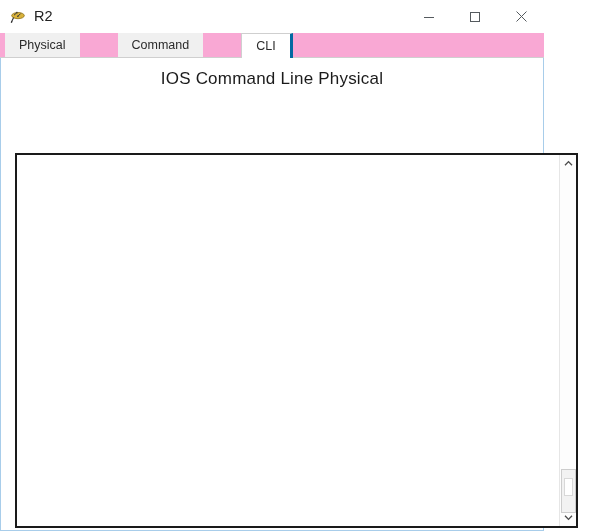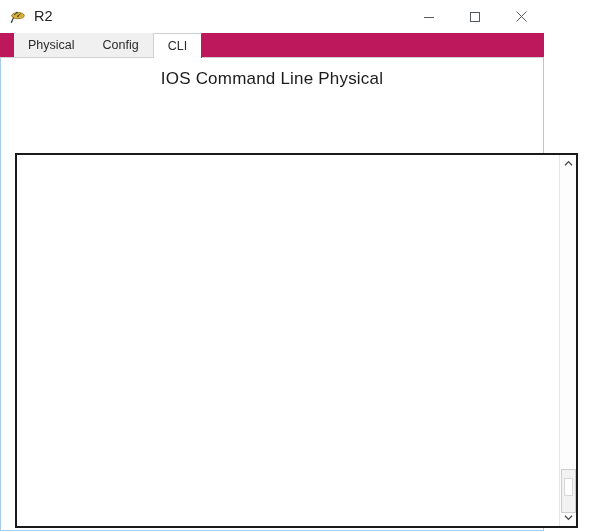--- a/index.html
+++ b/index.html
@@ -65,44 +65,45 @@
     align-items: center;
     justify-content: center;
     color: #555a5e;
   }
   .win-btn svg { display: block; }
 
   
   .tabstrip {
     position: relative;
     height: 25px;
-    background: #be185d;
+    background: #f9a8d4;
     border-bottom: 1px solid #cfcfcf;
     display: flex;
     align-items: flex-end;
-    padding-left: 14px;
-    box-sizing: border-box;
+    padding-left: 5px;
+    box-sizing: border-box;
+    gap: 38px;
   }
   .tab {
     height: 24px;
     padding: 0 14px;
     display: flex;
     align-items: center;
     justify-content: center;
     font-size: 12.5px;
     color: #2b2b2b;
     background: #f0f0f0;
     border: none;
     box-sizing: border-box;
     position: relative;
   }
   .tab.active {
     background: #ffffff;
     border-left: 1px solid #cfcfcf;
-    border-right: 1px solid #0369a1;
+    border-right: 3px solid #0369a1;
     border-top: 1px solid #cfcfcf;
     margin-bottom: -1px;
     height: 25px;
   }
 
   
   .content {
     position: relative;
     height: 473px;
     background: #ffffff;
@@ -239,21 +240,21 @@
           </svg>
       </div>
     </div>
   </div>
 
   <div class="tabstrip">
     <div class="tab">
       <span>Physical</span>
     </div>
     <div class="tab">
-      <span>Config</span>
+      <span>Command</span>
     </div>
     <div class="tab active">
       <span>CLI</span>
     </div>
   </div>
 
   <div class="content">
 
     <div class="panel-title">IOS Command Line Physical</div>
 

